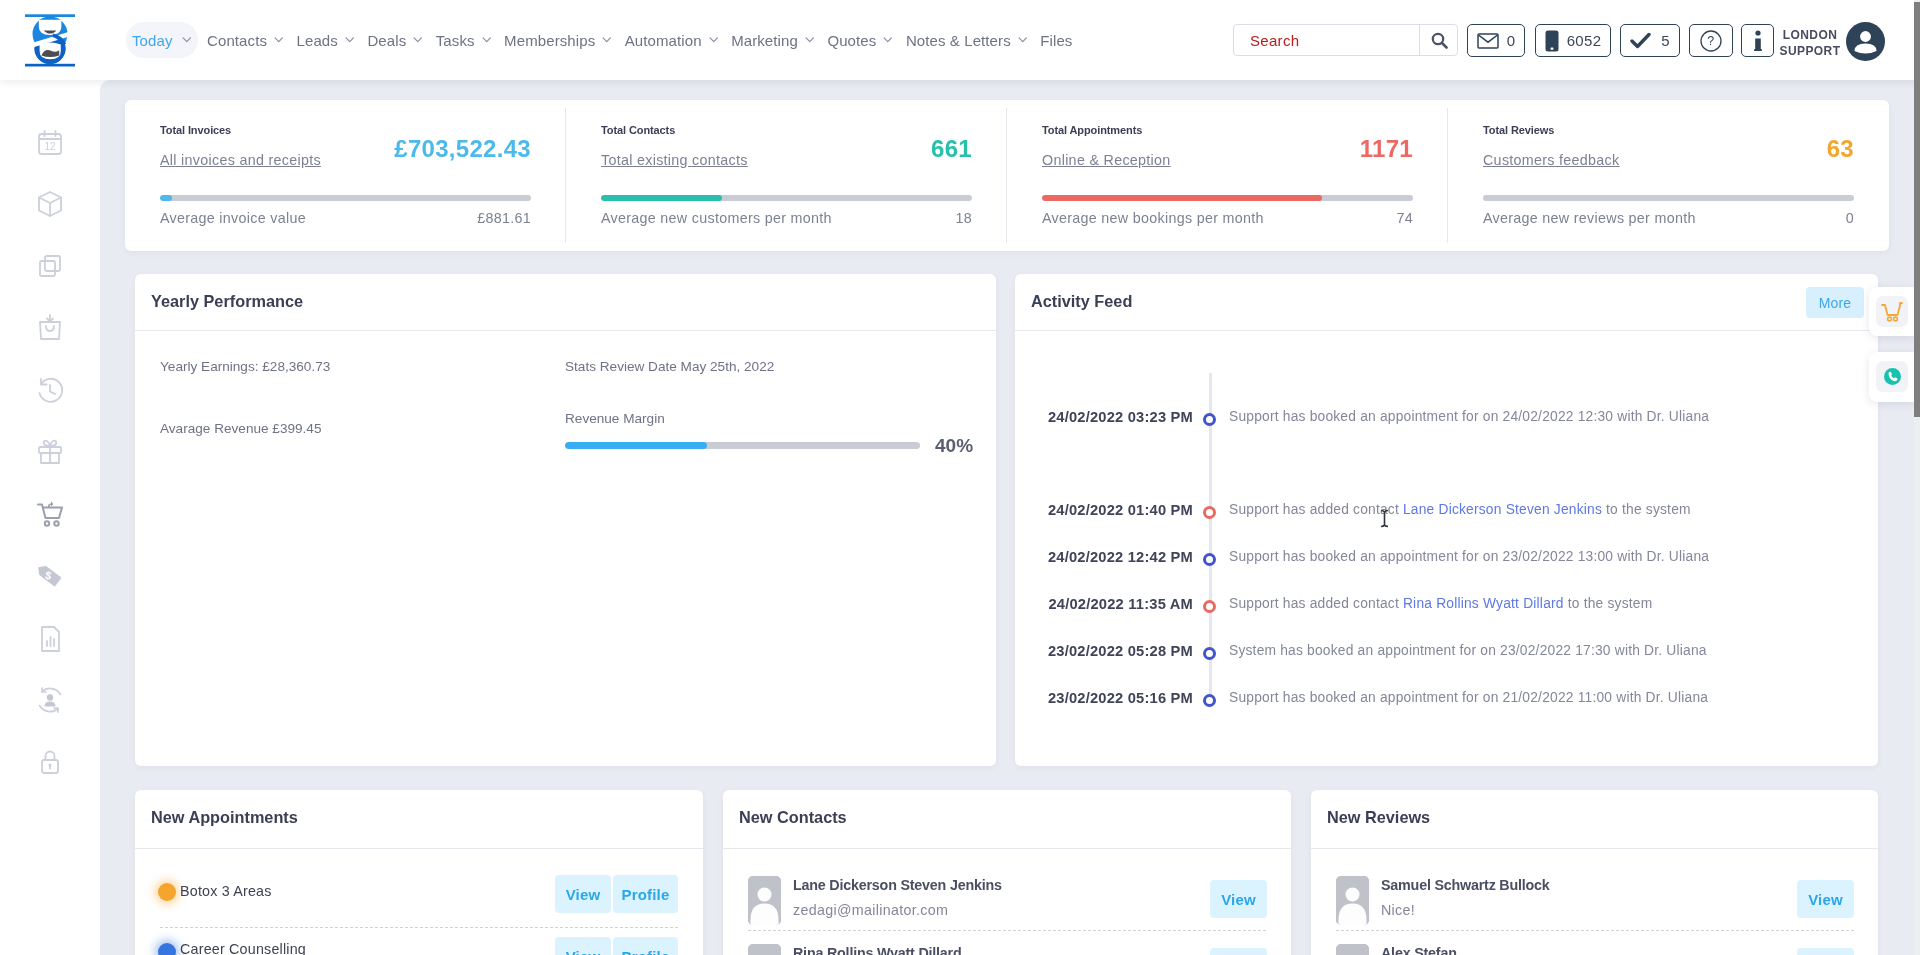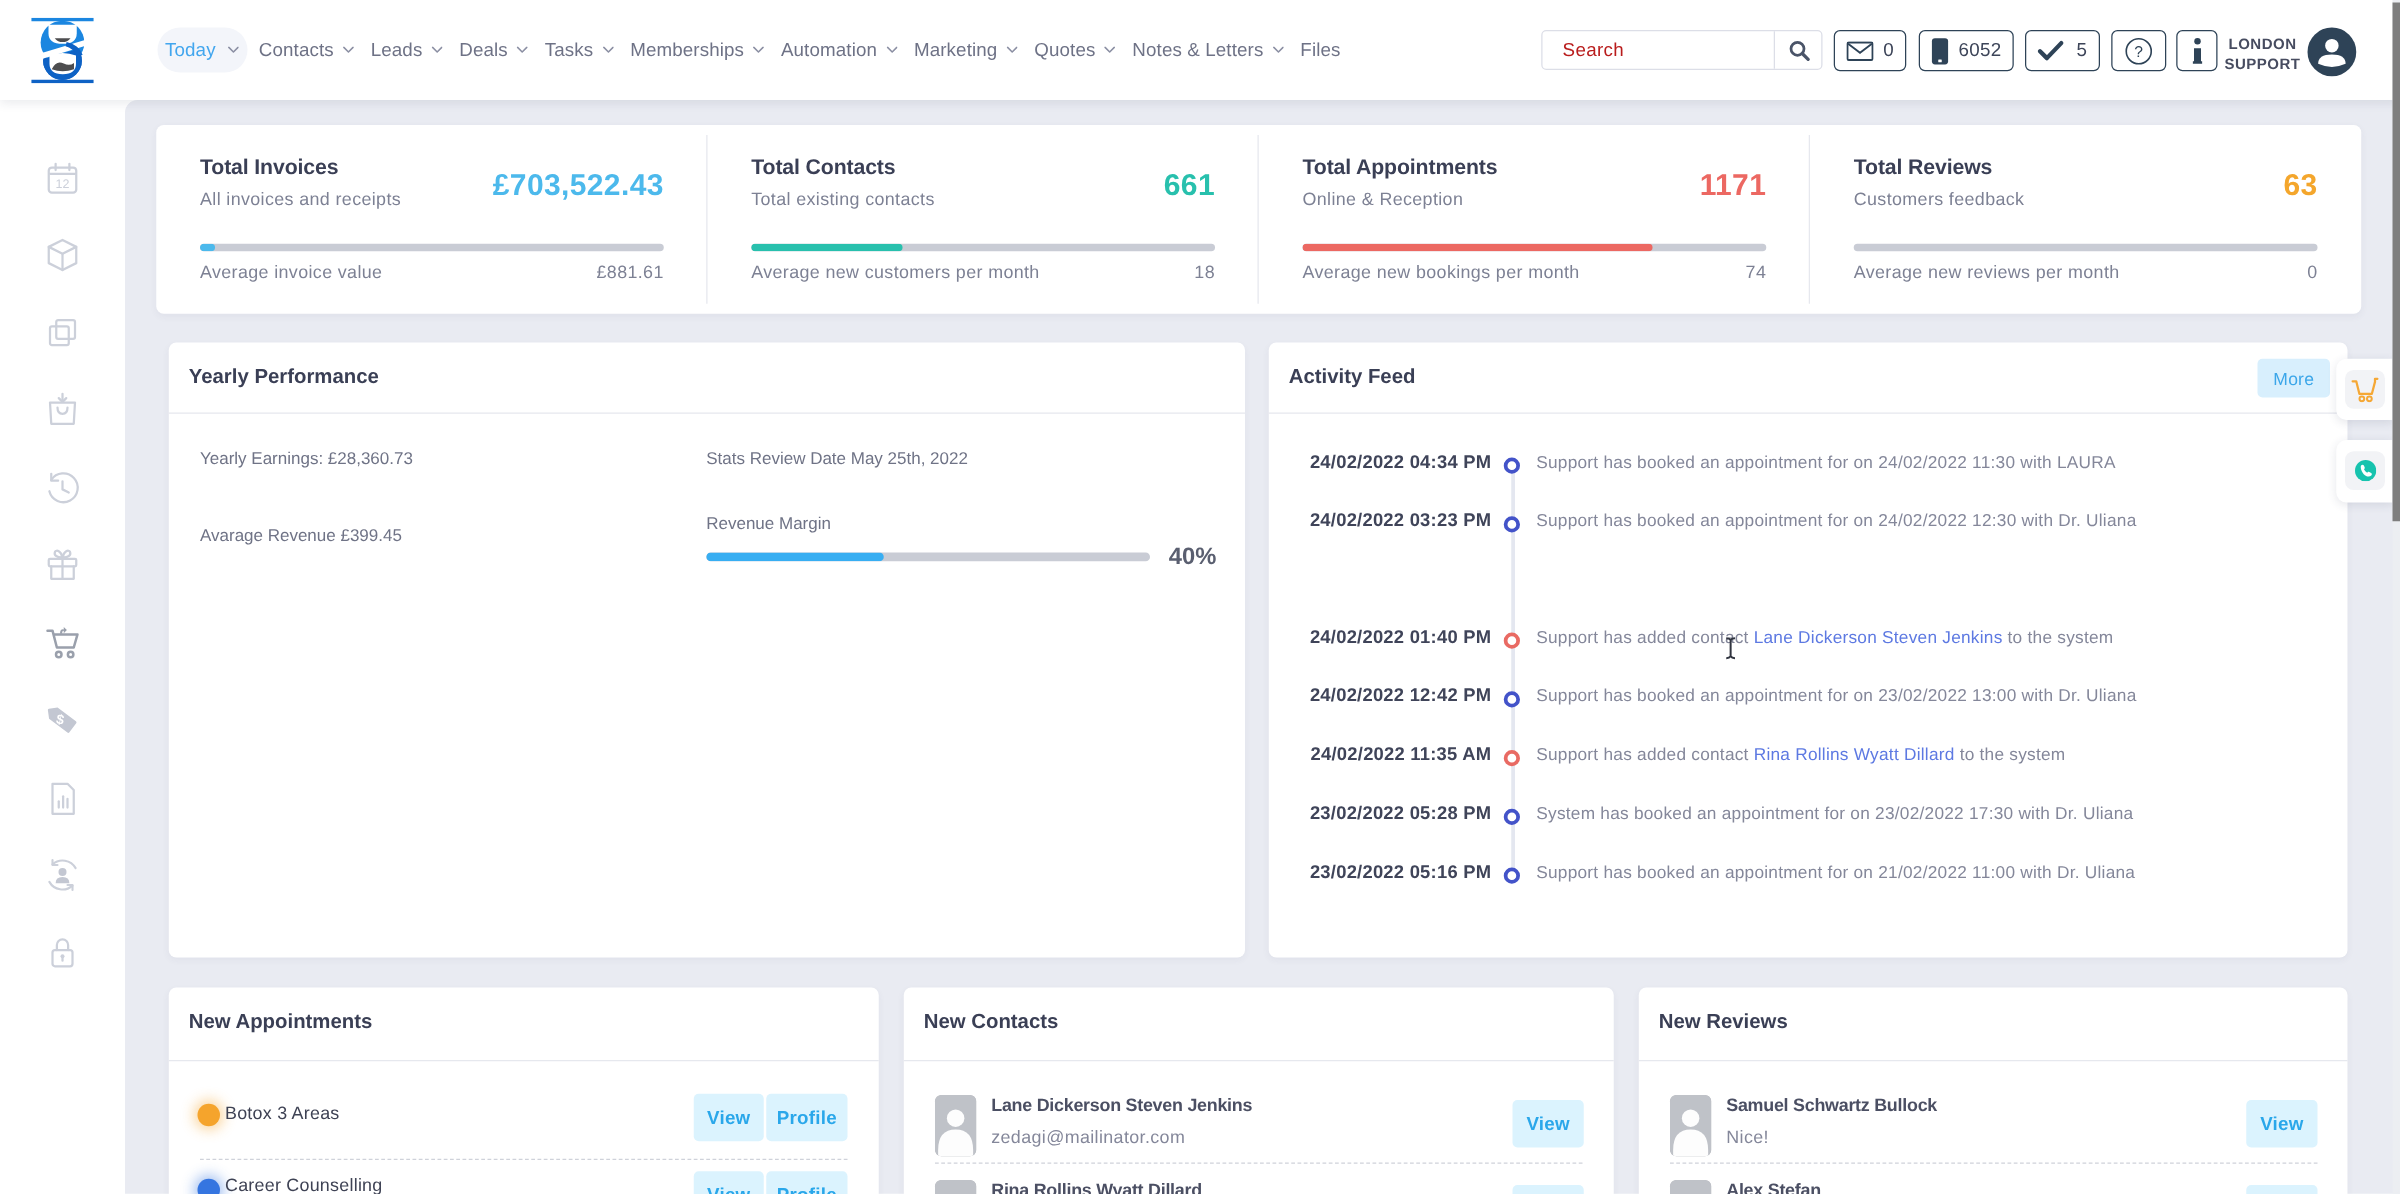--- a/index.html
+++ b/index.html
@@ -41,22 +41,22 @@
   background:#e9ebf2; border-top-left-radius:10px; z-index:5; }
 
 .card { position:absolute; background:#fff; border-radius:6px; box-shadow:0 2px 6px rgba(50,60,90,.05); }
 .cardtitle { position:absolute; left:16px; top:18px; font-size:16.3px; font-weight:bold; color:#3a3f55; letter-spacing:0; }
 .carddiv { position:absolute; left:0; top:56px; width:100%; height:1px; background:#e6e8ee; }
 
 
 #stats { left:25px; top:20px; width:1764px; height:151px; }
 .stat { position:absolute; top:0; width:441px; height:151px; }
 .stat .vsep { position:absolute; right:0; top:8px; width:1px; height:135px; background:#e6e8ee; }
-.stat .t { position:absolute; left:35px; top:24px; font-size:17px; font-weight:bold; color:#3a3f55; letter-spacing:-.1px; }
-.stat .s { position:absolute; left:35px; top:52px; font-size:14.3px; color:#7d8194; letter-spacing:.3px; }
+.stat .t { position:absolute; left:35px; top:24px; font-size:11px; font-weight:bold; color:#3a3f55; letter-spacing:-.1px; }
+.stat .s { position:absolute; left:35px; top:52px; font-size:14.3px; color:#7d8194; letter-spacing:.3px;text-decoration:underline; }
 .stat .n { position:absolute; right:35px; top:35px; font-size:24px; font-weight:bold; letter-spacing:.3px; line-height:28px; }
 .stat .bar { position:absolute; left:35px; top:95px; width:371px; height:6px; border-radius:3px; background:#c9ccd5; overflow:hidden; }
 .stat .bar i { display:block; height:6px; border-radius:3px; }
 .stat .l { position:absolute; left:35px; top:109px; font-size:14.3px; color:#7d8194; letter-spacing:.3px; }
 .stat .v { position:absolute; right:35px; top:109px; font-size:14.3px; color:#7d8194; letter-spacing:.3px; }
 .stat .l, .stat .v { top:110px; }
 
 
 #yearly { left:35px; top:194px; width:861px; height:492px;padding-left:20px; }
 .yp { position:absolute; font-size:13.6px; color:#6f7386; letter-spacing:0; }
@@ -154,25 +154,20 @@
       <div style="width:40%; height:7px; border-radius:3.5px; background:#38aef2;"></div>
     </div>
     <div style="position:absolute; left:800px; top:161px; font-size:19px; font-weight:bold; color:#5a5f70;">40%</div>
   </div>
 
   <div id="feed" class="card">
     <div class="cardtitle">Activity Feed</div>
     <div class="carddiv"></div>
     <div id="morebtn">More</div>
     <div id="fline"></div>
-<div class="frow" style="top:85.0px;">
-        <div class="tm">24/02/2022 04:34 PM</div>
-        <div class="mk b"></div>
-        <div class="tx">Support has booked an appointment for on 24/02/2022 11:30 with LAURA</div>
-      </div>
 <div class="frow" style="top:131.8px;">
         <div class="tm">24/02/2022 03:23 PM</div>
         <div class="mk b"></div>
         <div class="tx">Support has booked an appointment for on 24/02/2022 12:30 with Dr. Uliana</div>
       </div>
 <div class="frow" style="top:225.4px;">
         <div class="tm">24/02/2022 01:40 PM</div>
         <div class="mk r"></div>
         <div class="tx">Support has added contact <a>Lane Dickerson Steven Jenkins</a> to the system</div>
       </div>

